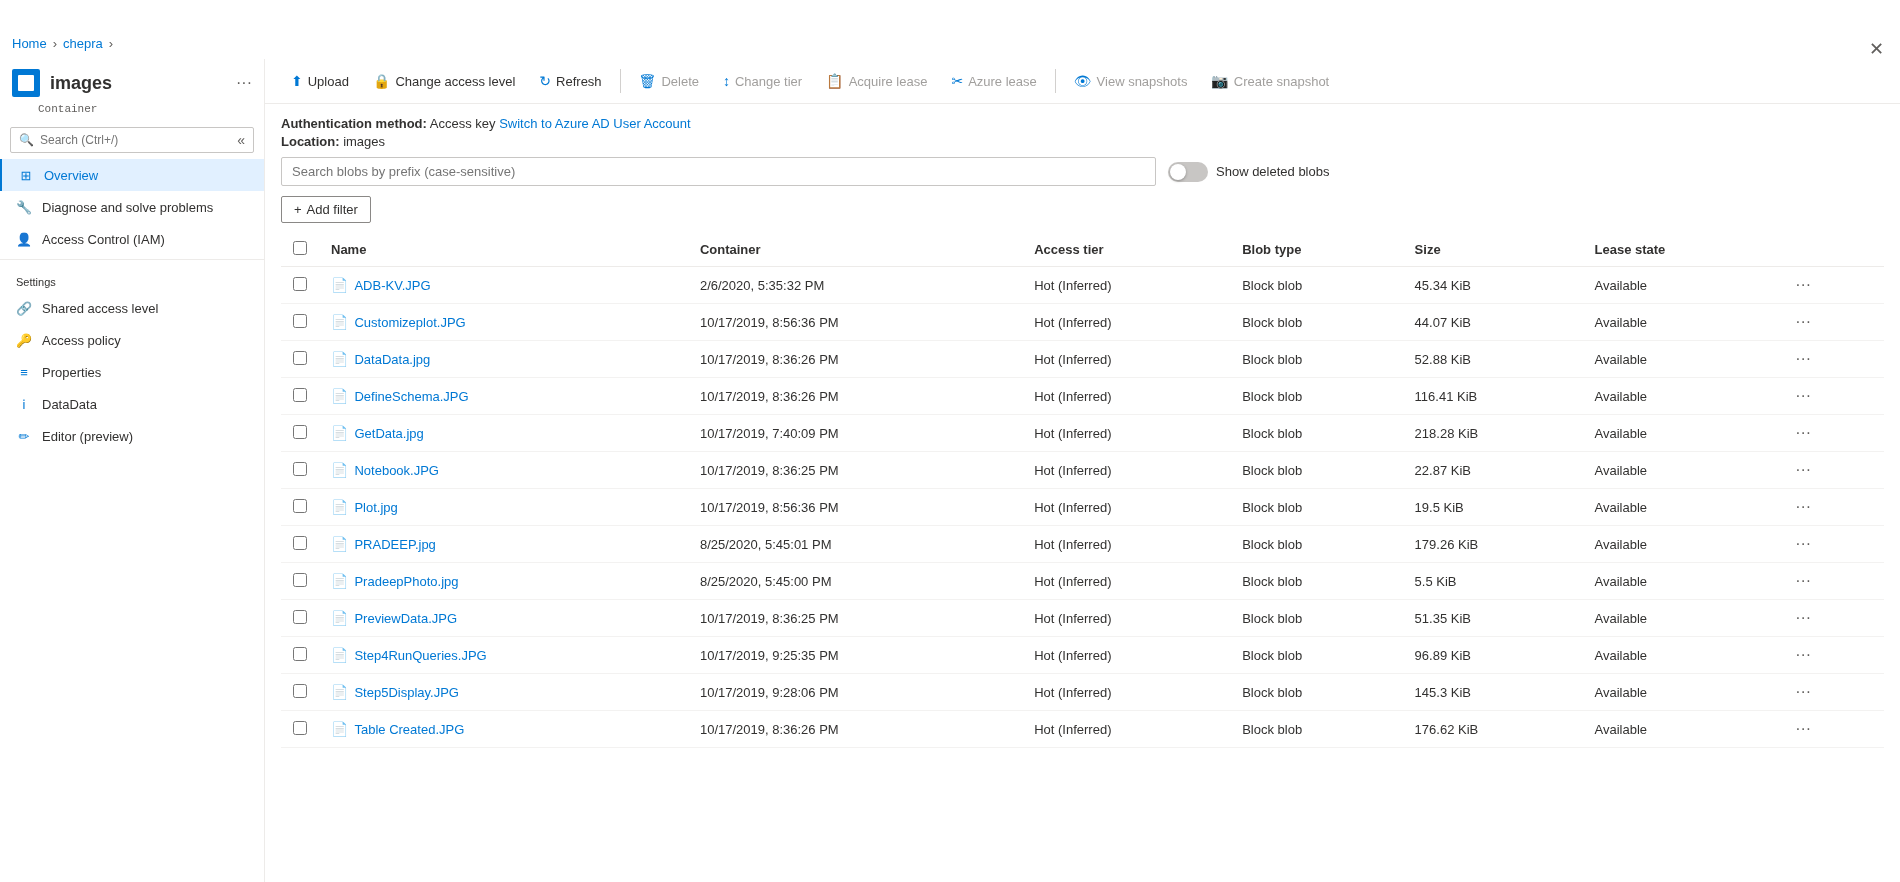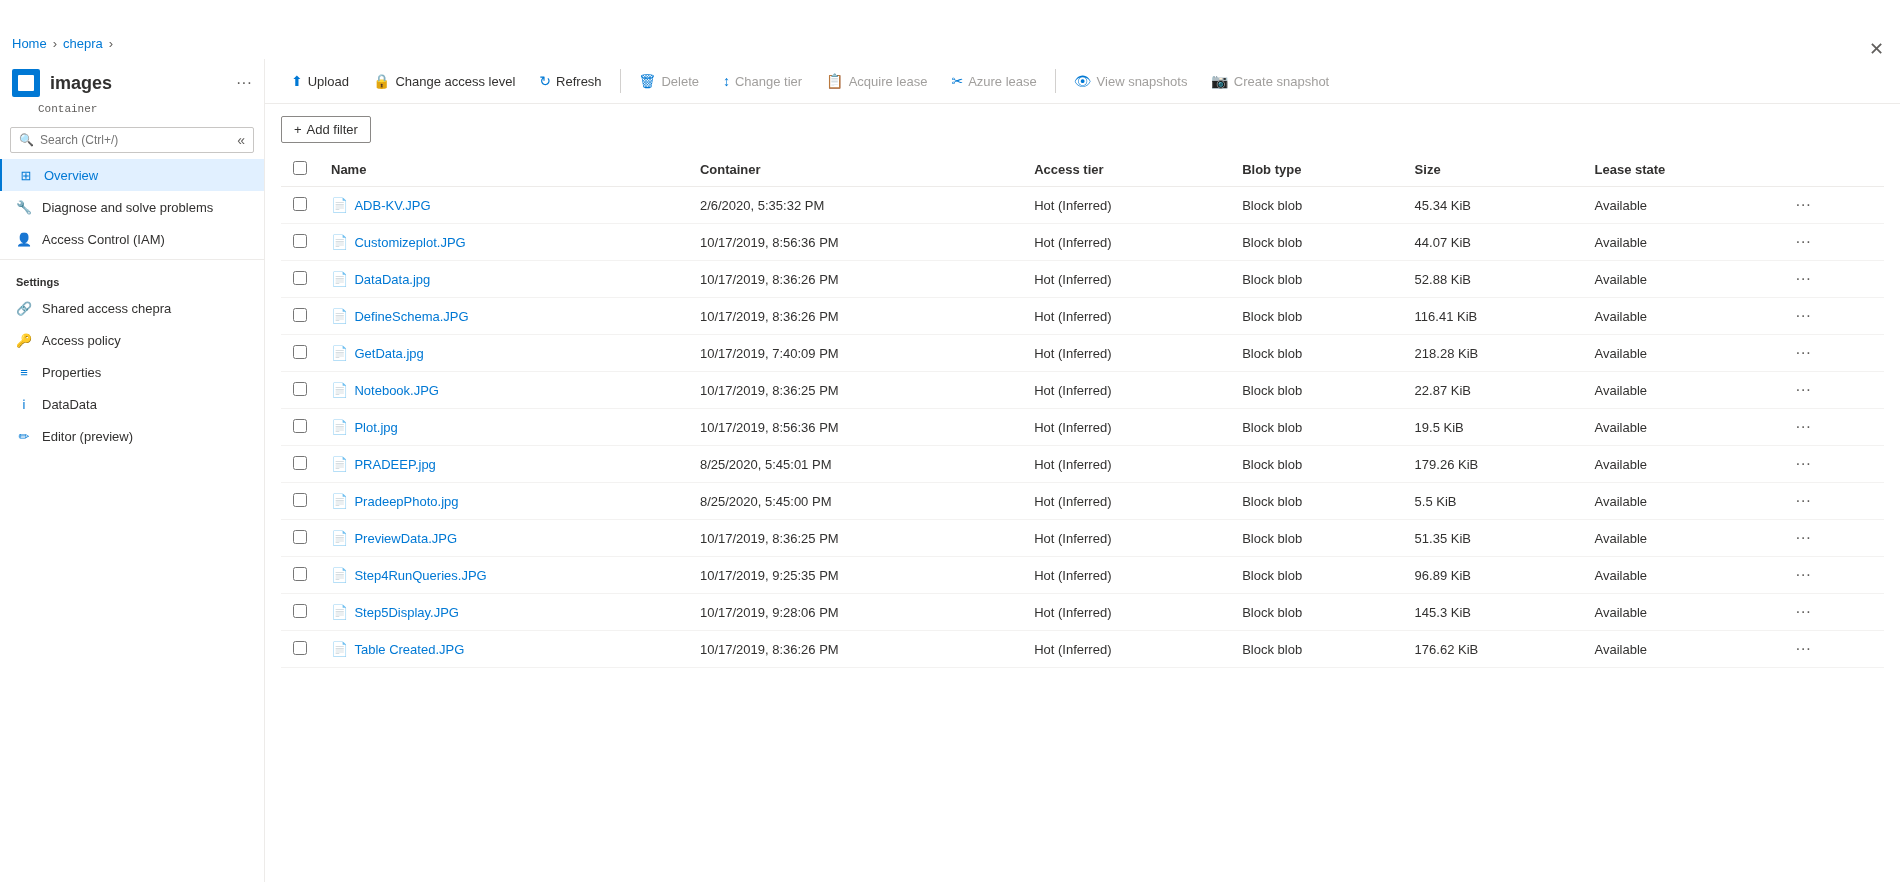--- a/index.html
+++ b/index.html
@@ -24,21 +24,21 @@
 
     .search-box { display: flex; align-items: center; margin: 6px 10px; border: 1px solid #c8c6c4; border-radius: 2px; padding: 4px 8px; gap: 6px; }
     .search-box input { border: none; outline: none; width: 100%; font-size: 12px; color: #8b5cf6; }
     .search-icon { color: #605e5c; font-size: 12px; }
     .collapse-btn { background: none; border: none; cursor: pointer; color: #605e5c; font-size: 14px; }
 
     .nav-item { display: flex; align-items: center; gap: 10px; padding: 8px 16px; cursor: pointer; color: #323130; font-size: 13px; }
     .nav-item.active { background: #e1f0ff; color: #0078d4; border-left: 2px solid #0078d4; }
     .nav-icon { width: 16px; height: 16px; display: flex; align-items: center; justify-content: center; color: #0078d4; }
 
-    .settings-label { padding: 12px 16px 4px; font-size: 11px; font-weight: 700; color: #323130; text-transform: none; }
+    .settings-label { padding: 12px 16px 4px; font-size: 11px; font-weight: 400; color: #323130; text-transform: none; }
     .divider { border: none; border-top: 1px solid #edebe9; margin: 4px 0; }
 
     
     .main { flex: 1; display: flex; flex-direction: column; overflow: hidden; }
 
     
     .toolbar { display: flex; align-items: center; padding: 8px 16px; gap: 4px; border-bottom: 1px solid #edebe9; flex-wrap: wrap; }
     .toolbar-btn { display: flex; align-items: center; gap: 5px; padding: 6px 10px; background: none; border: none; cursor: pointer; color: #323130; font-size: 13px; border-radius: 2px; white-space: nowrap; }
     .toolbar-btn .btn-icon { color: #0078d4; font-size: 14px; }
     .toolbar-btn.disabled { color: #a19f9d; cursor: default; }
@@ -120,21 +120,21 @@
     <div class="nav-item">
       <span class="nav-icon">👤</span>
       <span>Access Control (IAM)</span>
     </div>
 
     <hr class="divider">
     <div class="settings-label">Settings</div>
 
     <div class="nav-item">
       <span class="nav-icon">🔗</span>
-      <span>Shared access chepra</span>
+      <span>Shared access level</span>
     </div>
     <div class="nav-item">
       <span class="nav-icon">🔑</span>
       <span>Access policy</span>
     </div>
     <div class="nav-item">
       <span class="nav-icon">≡</span>
       <span>Properties</span>
     </div>
     <div class="nav-item">
@@ -185,21 +185,41 @@
         <span>View snapshots</span>
       </button>
       <button class="toolbar-btn disabled">
         <span class="btn-icon">📷</span>
         <span>Create snapshot</span>
       </button>
     </div>
 
     <div class="content">
 
-
+      <div class="auth-info">
+        <p>
+          <strong>Authentication method:</strong>
+          <span> Access key </span>
+          <a class="auth-link">Switch to Azure AD User Account</a>
+        </p>
+        <p>
+          <strong>Location:</strong>
+          <span> images</span>
+        </p>
+      </div>
+
+      <div class="search-row">
+        <input class="blob-search" type="text" placeholder="Search blobs by prefix (case-sensitive)" style="">
+        <div class="toggle-row">
+          <div class="toggle">
+            <div class="toggle-knob"></div>
+          </div>
+          <span>Show deleted blobs</span>
+        </div>
+      </div>
 
       <div class="filter-row">
         <button class="add-filter-btn">
           <span>+</span>
           <span>Add filter</span>
         </button>
       </div>
 
       <table class="blob-table">
         <thead>

